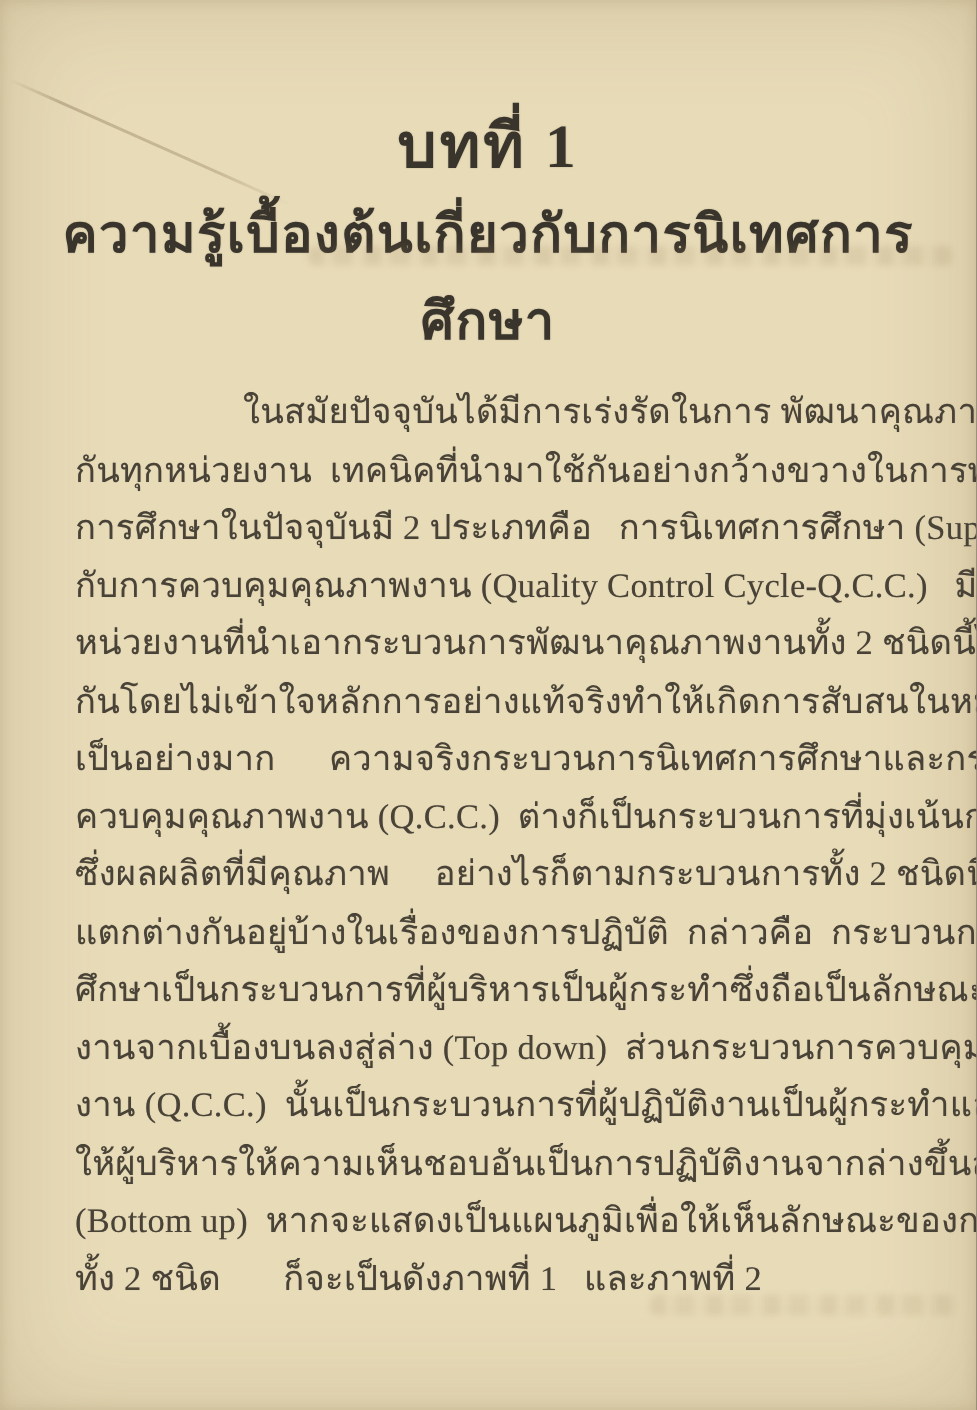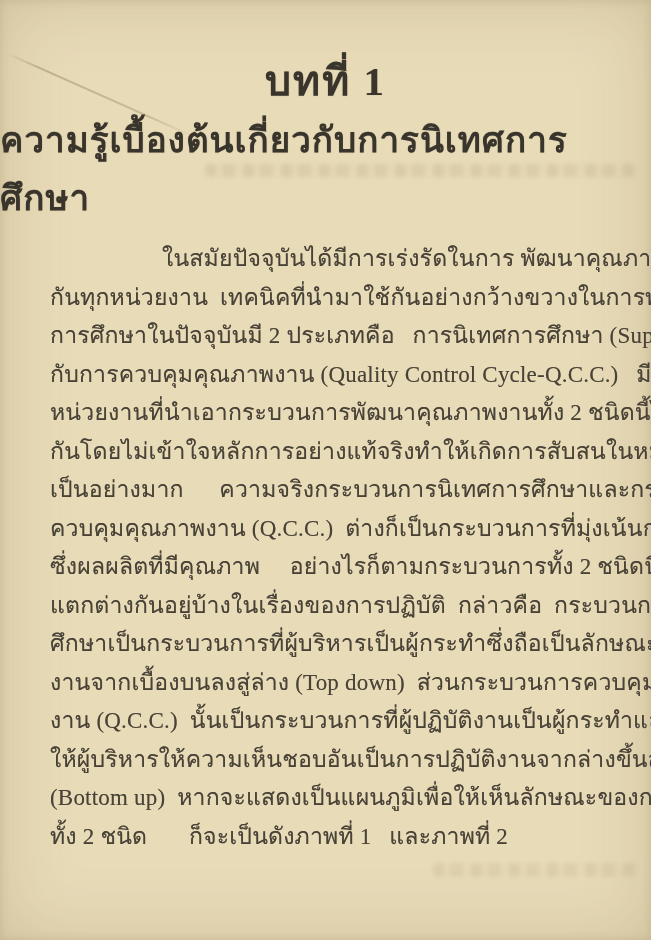--- a/index.html
+++ b/index.html
@@ -51,33 +51,33 @@
       rgba(150,126,86,0.14) 17px 30px,
       rgba(150,126,86,0.03) 30px 38px);
     filter: blur(2px);
     border-radius: 5px;
   }
   .ghost-1 { left: 205px; top: 164px; width: 430px; height: 13px; }
   .ghost-2 { left: 433px; top: 863px; width: 205px; height: 14px; opacity: .85; }
 
   .chapter-title {
     margin: 0;
-    padding-top: 56px;
+    padding-top: 72px;
     text-align: center;
     font-size: 41px;
     line-height: 50px;
     font-weight: 700;
     letter-spacing: 2px;
     color: #3a352c;
     text-shadow: 0 0 1px rgba(58,53,44,0.35);
   }
   .chapter-subtitle {
     margin: 0;
     padding-top: 6px;
-    text-align: left;
+    text-align: center;
     font-size: 35px;
     line-height: 58px;
     font-weight: 700;
     letter-spacing: 1px;
     color: #3a352c;
     text-shadow: 0 0 1px rgba(58,53,44,0.3);
   }
   .section-heading {
     margin: 75px 30px 0 57px;
     font-size: 25px;

